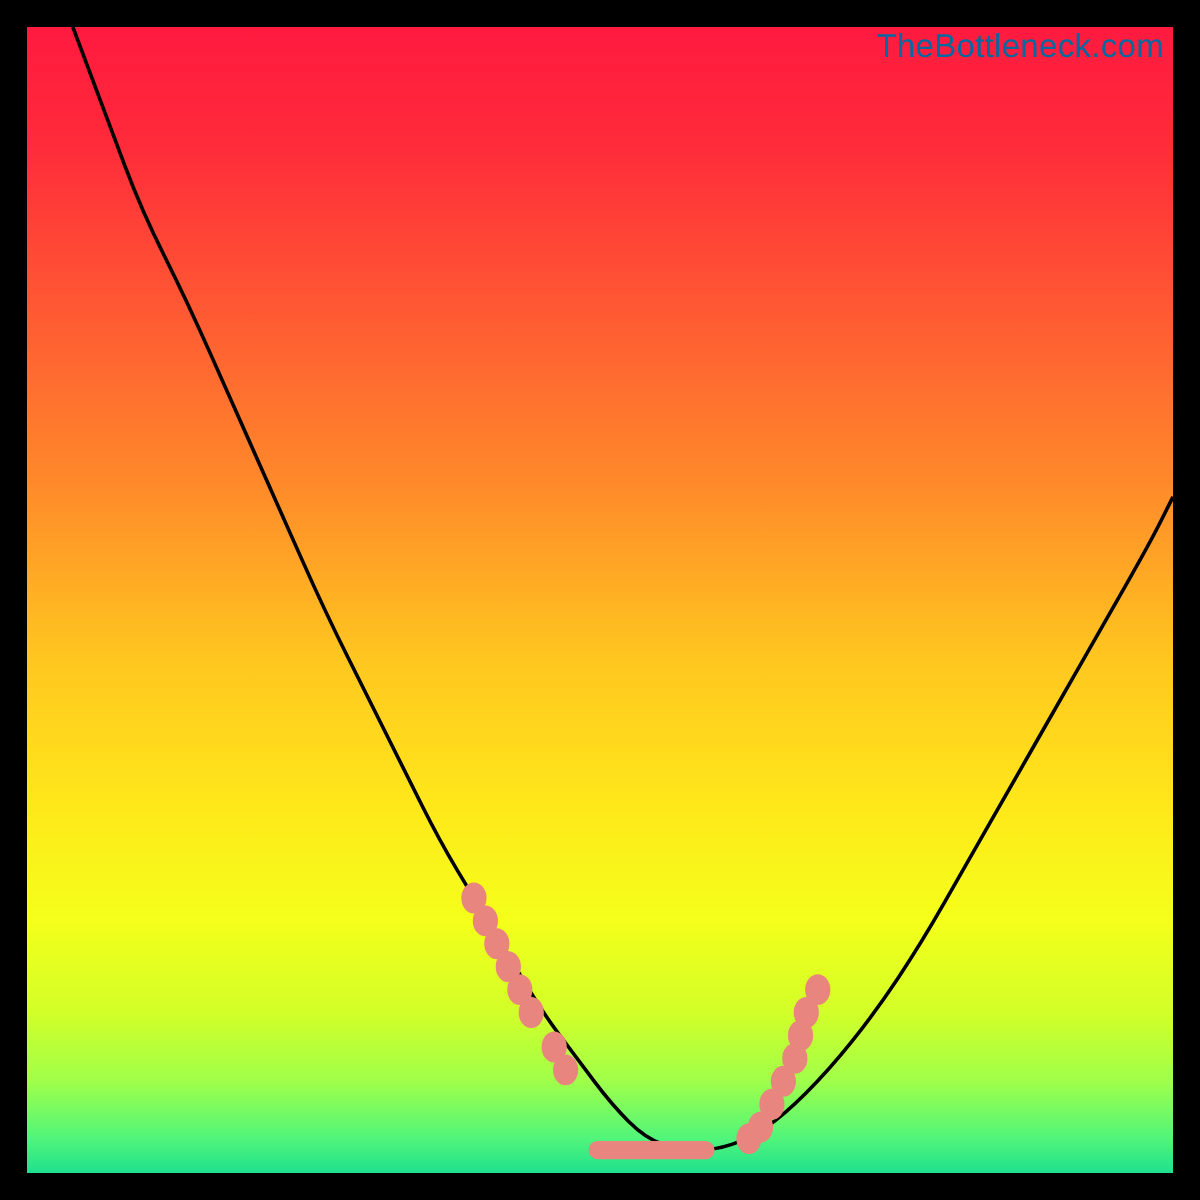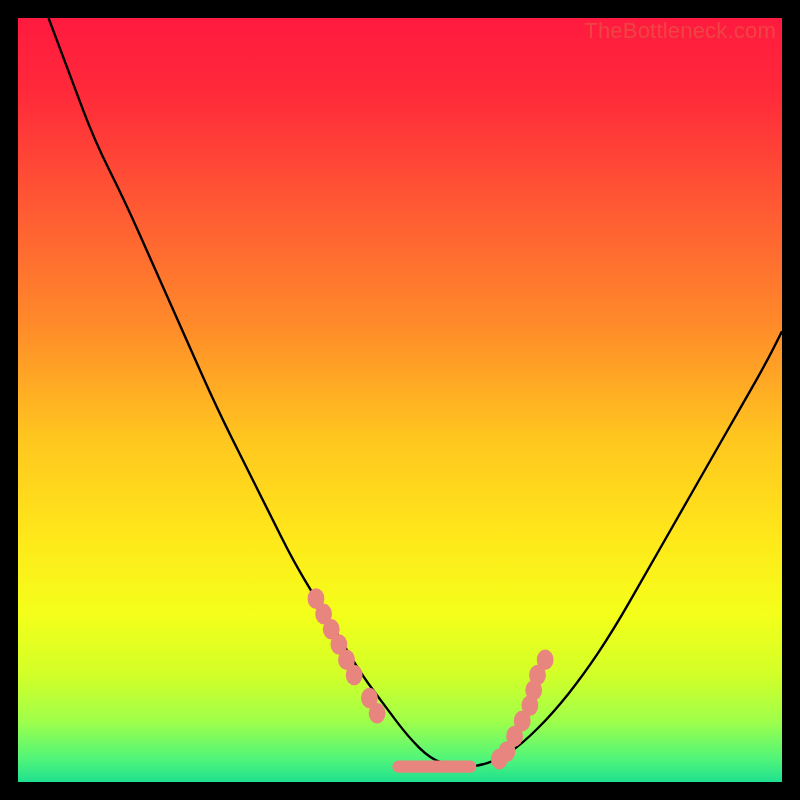--- a/index.html
+++ b/index.html
@@ -23,21 +23,21 @@
     position: absolute;
     left: 0;
     top: 0;
     width: 764px;
     height: 764px;
   }
   .watermark {
     position: absolute;
     top: 0px;
     right: 6px;
-    color: #ef4444;
+    color: #0369a1;
     font-size: 22px;
     font-weight: 500;
     letter-spacing: 0.2px;
     user-select: none;
   }
 </style>
 </head>
 <body>
 
 <div class="frame">

